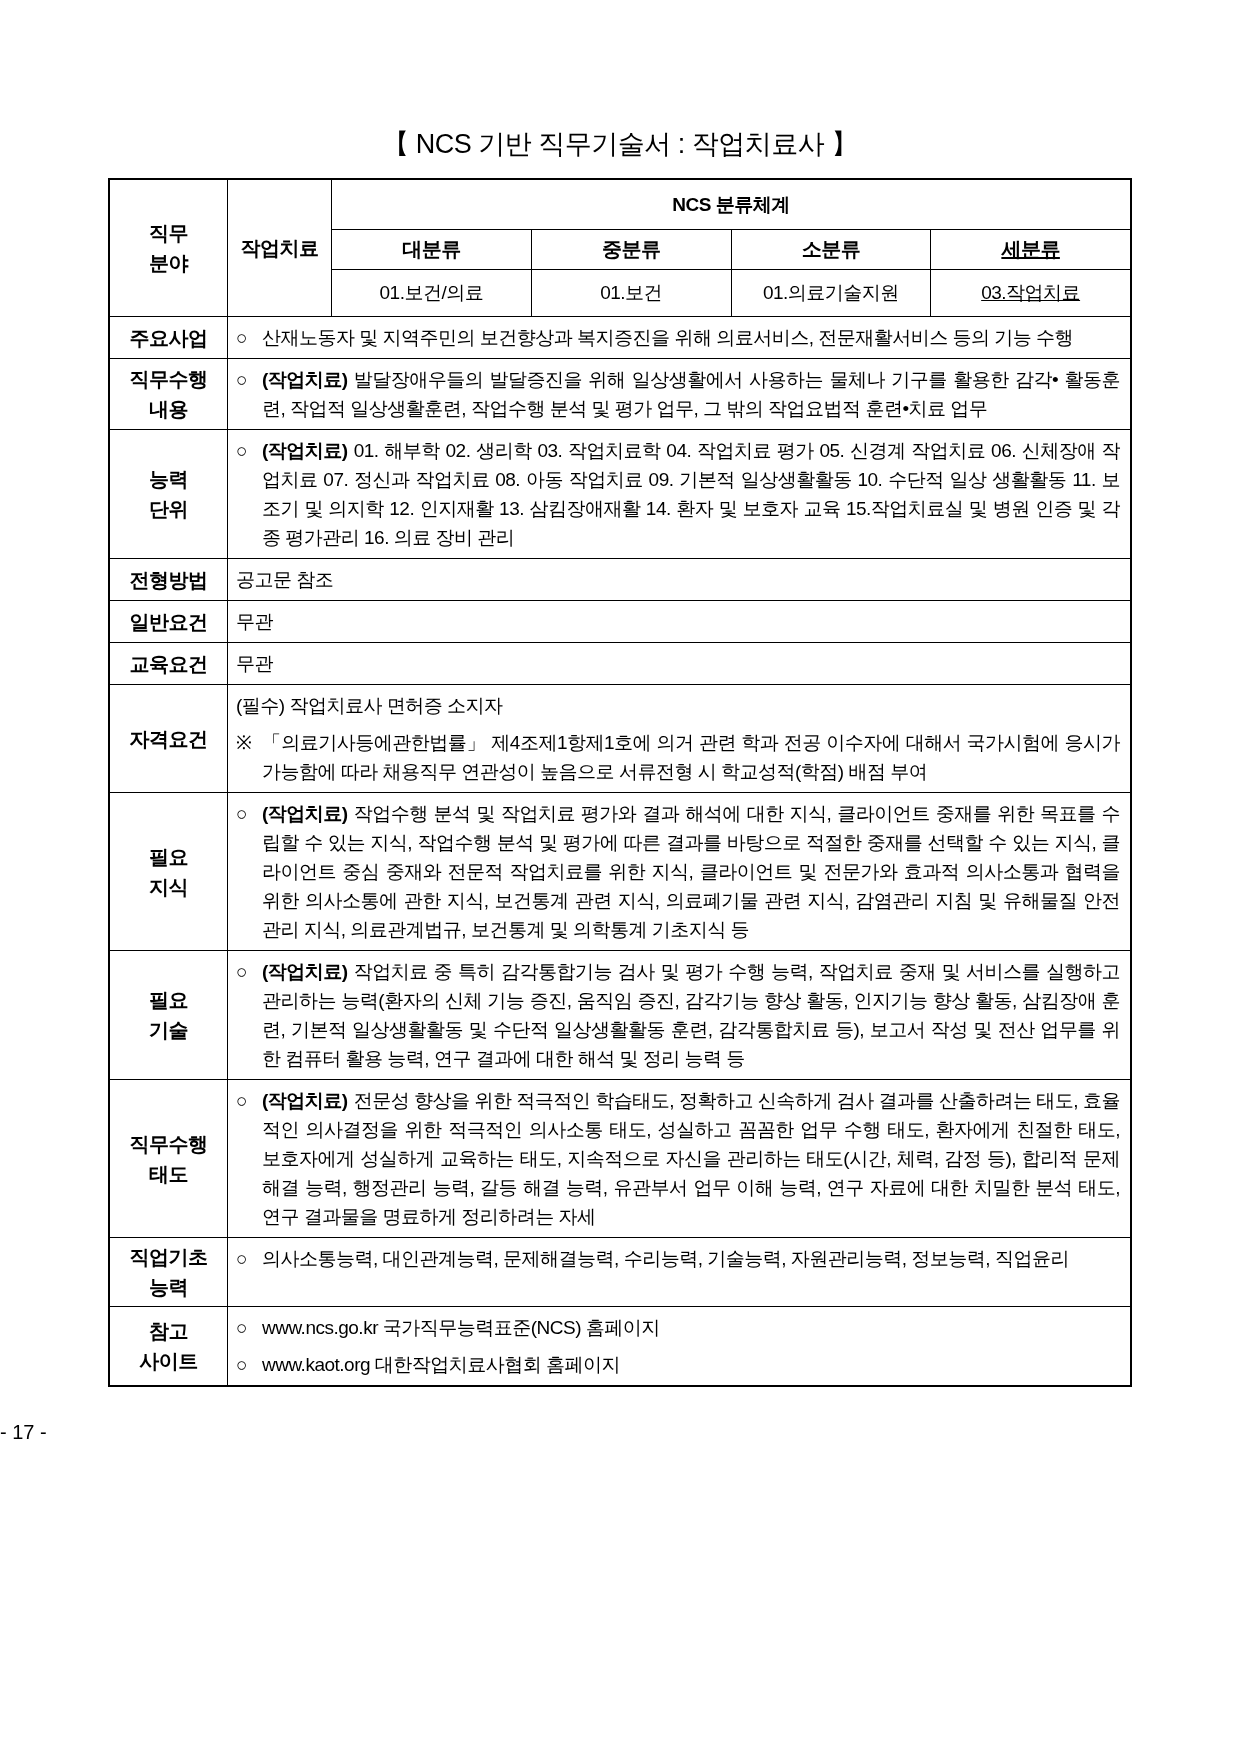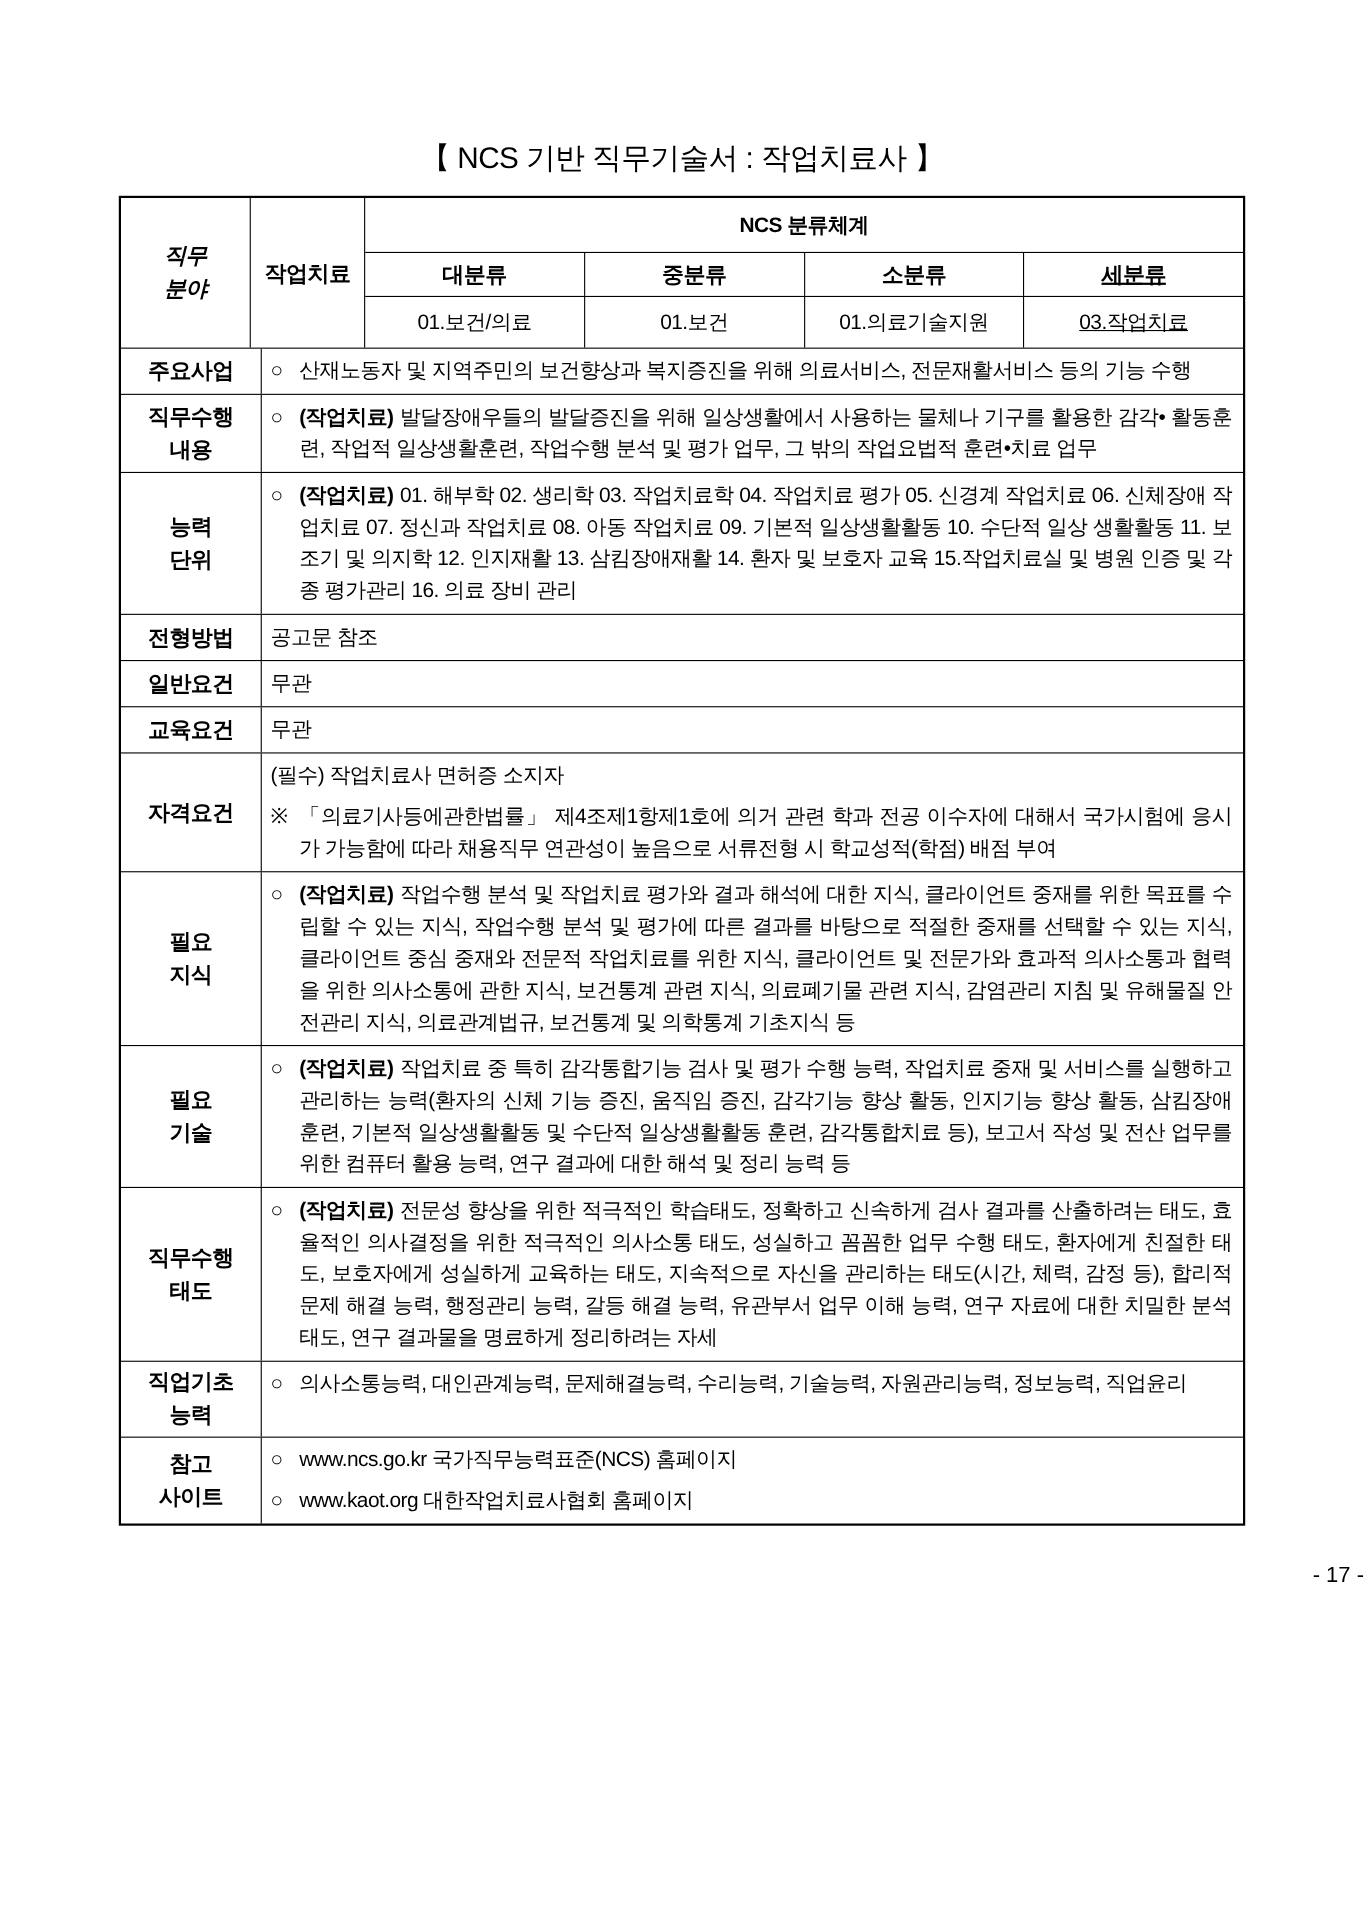--- a/index.html
+++ b/index.html
@@ -29,21 +29,21 @@
     width: 1024px;
     margin: 16px 0 0 108px;
     border: 2px solid #000;
     letter-spacing: -0.5px;
   }
   .trow { display: flex; border-bottom: 1px solid #000; }
   .trow:last-child { border-bottom: none; }
 
   .label-cell {
     flex: none;
-    width: 128px;
+    width: 118px;
     border-right: 1px solid #000;
     display: flex; align-items: center; justify-content: center;
     text-align: center;
     font-weight: bold;
     font-size: 20px;
     line-height: 1.5;
     white-space: pre-line;
     padding: 4px 18px;
   }
   .content-cell {
@@ -61,21 +61,21 @@
   .ptext { flex: 1; }
   .ptext b { font-weight: bold; margin-right: 6px; }
   .ptext b:empty { display: none; margin: 0; }
 
   
   .head-label {
     flex: none; width: 118px;
     border-right: 1px solid #000;
     display: flex; align-items: center; justify-content: center;
     font-weight: bold; font-size: 20px; text-align: center;
-    white-space: pre-line; line-height: 1.5; font-style: italic;
+    white-space: pre-line; line-height: 1.5;
   }
   .head-value {
     flex: none; width: 104px;
     border-right: 1px solid #000;
     display: flex; align-items: center; justify-content: center;
     font-weight: bold; font-size: 20px; text-align: center;
   }
   .ncs-block { flex: 1; display: flex; flex-direction: column; }
   .ncs-title {
     height: 50px; border-bottom: 1px solid #000;
@@ -87,21 +87,21 @@
   .ncs-vals { height: 46px; }
   .ncs-cell {
     flex: 1; border-right: 1px solid #000;
     display: flex; align-items: center; justify-content: center;
     font-size: 19px;
   }
   .ncs-cell:last-child { border-right: none; text-decoration: underline; }
   .ncs-cols .ncs-cell { font-weight: bold; font-size: 20px; }
 
   .page-number {
-    text-align: right;
+    text-align: left;
     margin-top: 34px;
     font-size: 20px;
   }
 </style>
 </head>
 <body>
 
 <div class="sheet">
 
   <div class="doc-title">【 NCS 기반 직무기술서 : 작업치료사 】</div>

